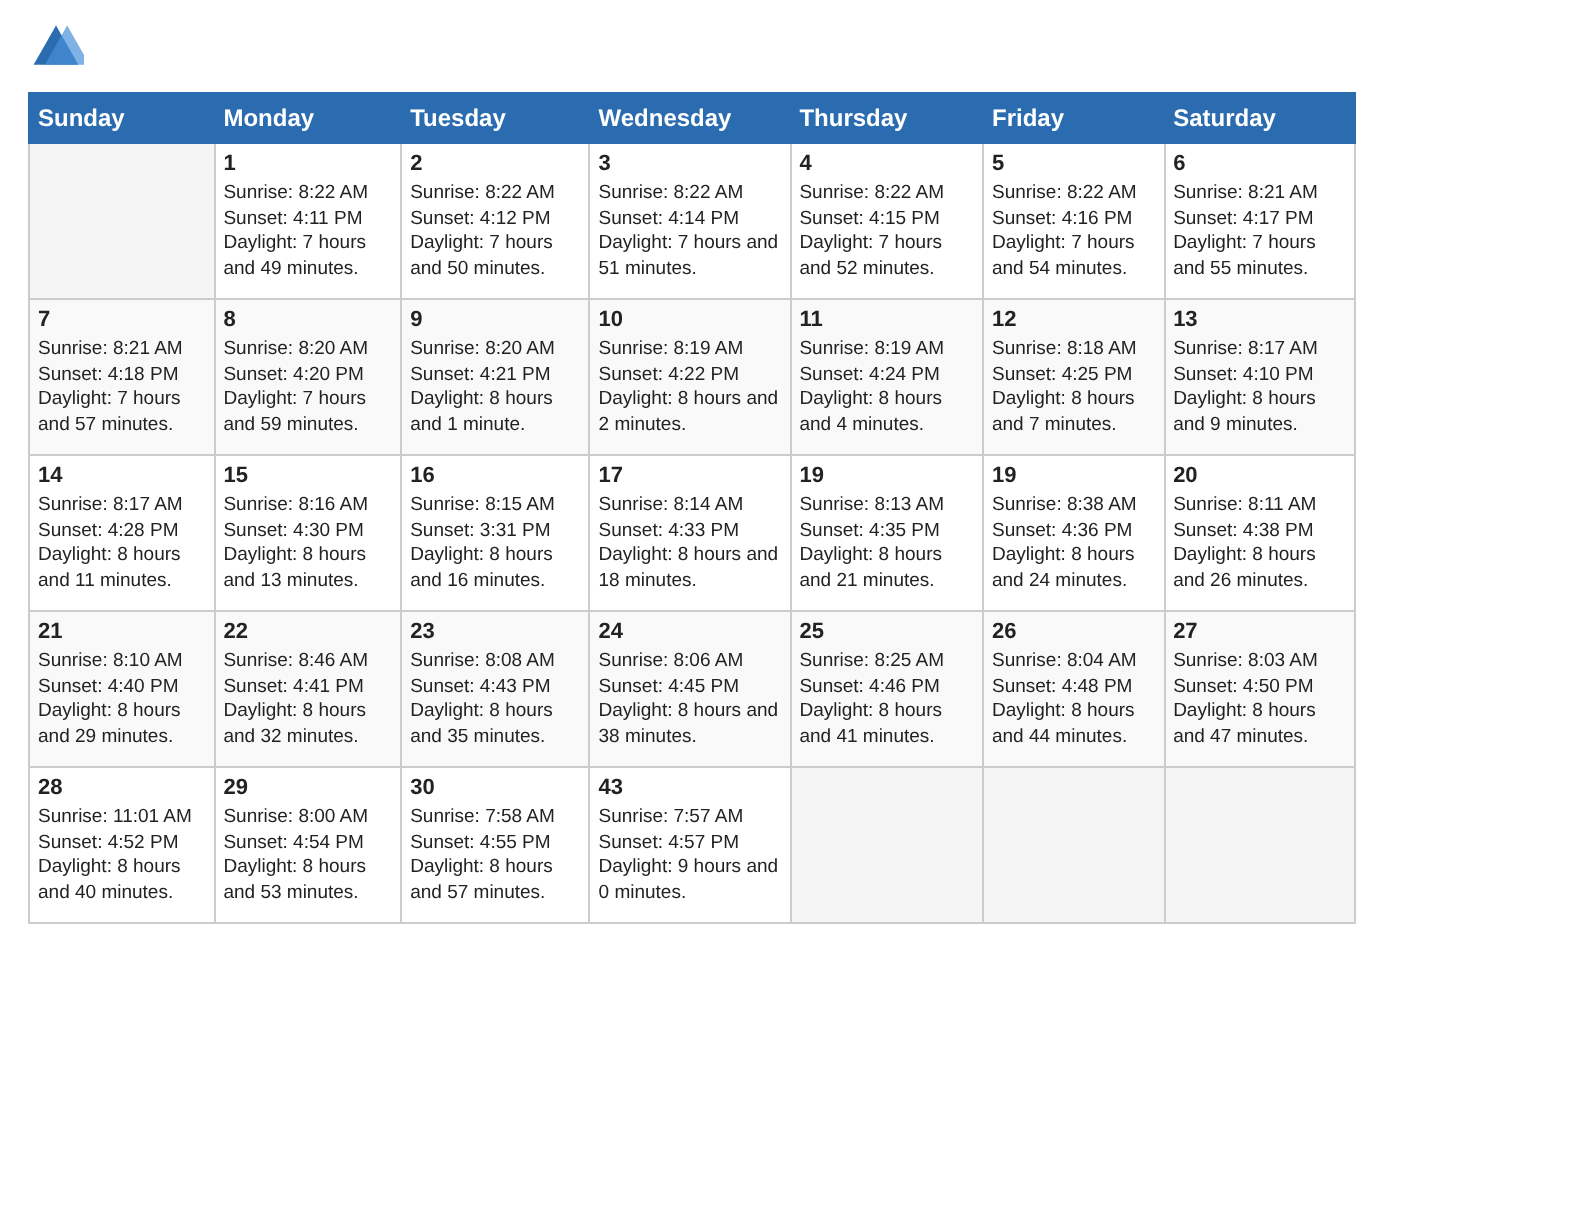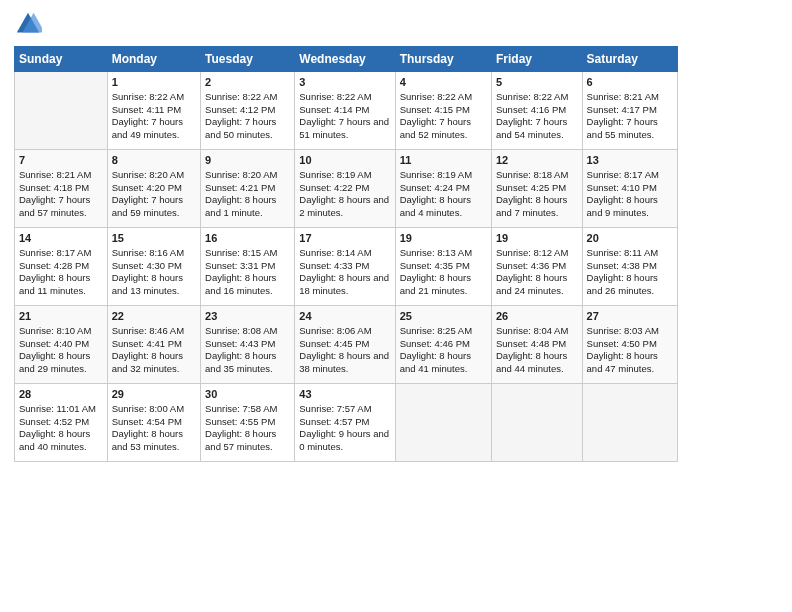--- a/index.html
+++ b/index.html
@@ -141,21 +141,21 @@
           <td><span class="day-number">11</span><span>Sunrise: 8:19 AM</span><br><span>Sunset: 4:24 PM</span><br><span>Daylight: 8 hours and 4 minutes.</span></td>
           <td><span class="day-number">12</span><span>Sunrise: 8:18 AM</span><br><span>Sunset: 4:25 PM</span><br><span>Daylight: 8 hours and 7 minutes.</span></td>
           <td><span class="day-number">13</span><span>Sunrise: 8:17 AM</span><br><span>Sunset: 4:10 PM</span><br><span>Daylight: 8 hours and 9 minutes.</span></td>
         </tr>
         <tr>
           <td><span class="day-number">14</span><span>Sunrise: 8:17 AM</span><br><span>Sunset: 4:28 PM</span><br><span>Daylight: 8 hours and 11 minutes.</span></td>
           <td><span class="day-number">15</span><span>Sunrise: 8:16 AM</span><br><span>Sunset: 4:30 PM</span><br><span>Daylight: 8 hours and 13 minutes.</span></td>
           <td><span class="day-number">16</span><span>Sunrise: 8:15 AM</span><br><span>Sunset: 3:31 PM</span><br><span>Daylight: 8 hours and 16 minutes.</span></td>
           <td><span class="day-number">17</span><span>Sunrise: 8:14 AM</span><br><span>Sunset: 4:33 PM</span><br><span>Daylight: 8 hours and 18 minutes.</span></td>
           <td><span class="day-number">19</span><span>Sunrise: 8:13 AM</span><br><span>Sunset: 4:35 PM</span><br><span>Daylight: 8 hours and 21 minutes.</span></td>
-          <td><span class="day-number">19</span><span>Sunrise: 8:12 AM</span><br><span>Sunset: 4:36 PM</span><br><span>Daylight: 8 hours and 24 minutes.</span></td>
+          <td><span class="day-number">19</span><span>Sunrise: 8:38 AM</span><br><span>Sunset: 4:36 PM</span><br><span>Daylight: 8 hours and 24 minutes.</span></td>
           <td><span class="day-number">20</span><span>Sunrise: 8:11 AM</span><br><span>Sunset: 4:38 PM</span><br><span>Daylight: 8 hours and 26 minutes.</span></td>
         </tr>
         <tr>
           <td><span class="day-number">21</span><span>Sunrise: 8:10 AM</span><br><span>Sunset: 4:40 PM</span><br><span>Daylight: 8 hours and 29 minutes.</span></td>
           <td><span class="day-number">22</span><span>Sunrise: 8:46 AM</span><br><span>Sunset: 4:41 PM</span><br><span>Daylight: 8 hours and 32 minutes.</span></td>
           <td><span class="day-number">23</span><span>Sunrise: 8:08 AM</span><br><span>Sunset: 4:43 PM</span><br><span>Daylight: 8 hours and 35 minutes.</span></td>
           <td><span class="day-number">24</span><span>Sunrise: 8:06 AM</span><br><span>Sunset: 4:45 PM</span><br><span>Daylight: 8 hours and 38 minutes.</span></td>
           <td><span class="day-number">25</span><span>Sunrise: 8:25 AM</span><br><span>Sunset: 4:46 PM</span><br><span>Daylight: 8 hours and 41 minutes.</span></td>
           <td><span class="day-number">26</span><span>Sunrise: 8:04 AM</span><br><span>Sunset: 4:48 PM</span><br><span>Daylight: 8 hours and 44 minutes.</span></td>
           <td><span class="day-number">27</span><span>Sunrise: 8:03 AM</span><br><span>Sunset: 4:50 PM</span><br><span>Daylight: 8 hours and 47 minutes.</span></td>

